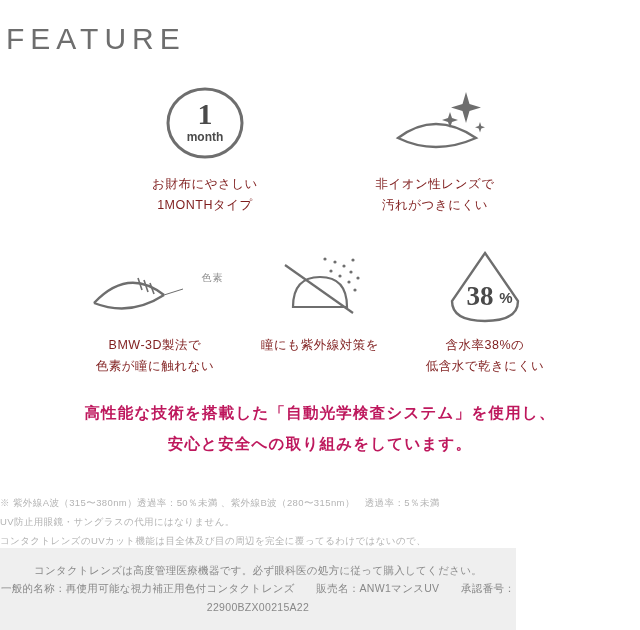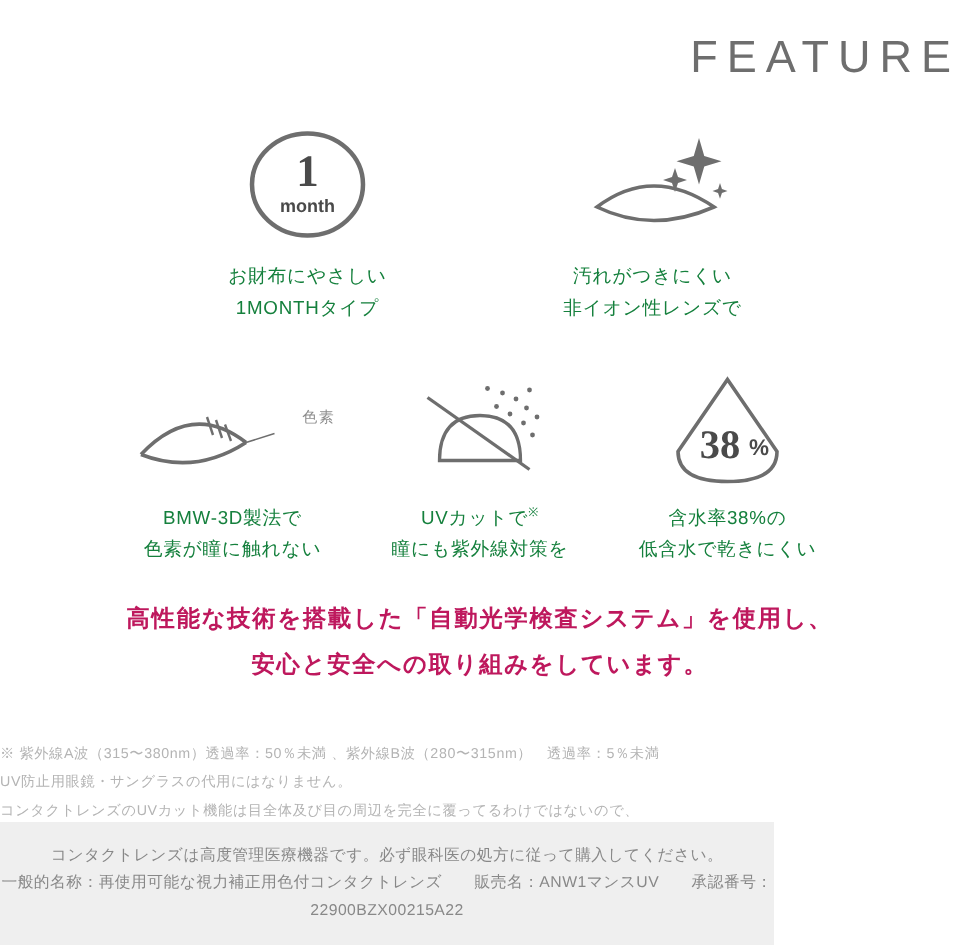--- a/index.html
+++ b/index.html
@@ -15,21 +15,21 @@
     overflow: hidden;
     position: relative;
   }
   .page {
     width: 640px;
     height: 630px;
     position: relative;
     box-sizing: border-box;
   }
   .title {
-    text-align: right;
+    text-align: left;
     font-size: 30px;
     letter-spacing: 6px;
     color: #6e6e6e;
     font-weight: 400;
     padding-top: 22px;
     padding-left: 6px;
   }
 
   
   .features {
@@ -49,21 +49,21 @@
     height: 82px;
     display: flex;
     align-items: center;
     justify-content: center;
     position: relative;
   }
   .row-2 .icon-box { height: 80px; justify-content: center; }
   .caption {
     font-size: 12.5px;
     line-height: 1.65;
-    color: #15803d;
+    color: #7f1d1d;
     letter-spacing: 0.5px;
     margin-top: 10px;
   }
   .caption .line { display: block; }
   .sup {
     font-size: 8px;
     vertical-align: super;
   }
 
   
@@ -142,22 +142,22 @@
       <div class="cell">
         <div class="icon-box">
           <svg width="110" height="82" viewBox="0 0 110 82">
             <path d="M18,56 Q55,28 96,56 Q55,74 18,56 Z" fill="none" stroke="#6e6e6e" stroke-width="2.4"></path>
             <path d="M86,10 L89.5,22 L101,25.5 L89.5,29 L86,41 L82.5,29 L71,25.5 L82.5,22 Z" fill="#6e6e6e"></path>
             <path d="M70,30 L72,36 L78,38 L72,40 L70,46 L68,40 L62,38 L68,36 Z" fill="#6e6e6e"></path>
             <path d="M100,40 L101.3,44 L105,45.3 L101.3,46.6 L100,50.5 L98.7,46.6 L95,45.3 L98.7,44 Z" fill="#6e6e6e"></path>
           </svg>
         </div>
         <div class="caption">
+          <span class="line">非イオン性レンズで</span>
           <span class="line">汚れがつきにくい</span>
-          <span class="line">非イオン性レンズで</span>
         </div>
       </div>
 
     </div>
 
     <div class="row row-2" style="margin-top:30px;">
 
       <div class="cell">
         <div class="icon-box">
           <svg width="150" height="80" viewBox="0 0 150 80">
@@ -189,21 +189,20 @@
               <circle cx="66" cy="26" r="1.6"></circle>
                 <circle cx="75" cy="31" r="1.6"></circle>
               <circle cx="84" cy="37" r="1.6"></circle>
                 <circle cx="90" cy="45" r="1.6"></circle>
               <circle cx="88" cy="15" r="1.6"></circle>
                 <circle cx="93" cy="33" r="1.6"></circle>
             </g>
           </svg>
         </div>
         <div class="caption">
-          <span class="line"><span>UVカットで</span><span class="sup">※</span></span>
           <span class="line">瞳にも紫外線対策を</span>
         </div>
       </div>
 
       <div class="cell">
         <div class="icon-box">
           <svg width="110" height="80" viewBox="0 0 110 80">
             <path d="M55,8 L88,56 Q88,76 55,76 Q22,76 22,56 Z" fill="none" stroke="#6e6e6e" stroke-width="2.4"></path>
             <text x="50" y="60" text-anchor="middle" font-family="Liberation Serif, serif" font-size="27" font-weight="bold" fill="#4a4a4a">38</text>
             <text x="76" y="58" text-anchor="middle" font-family="Liberation Sans, sans-serif" font-size="15" font-weight="bold" fill="#4a4a4a">%</text>

